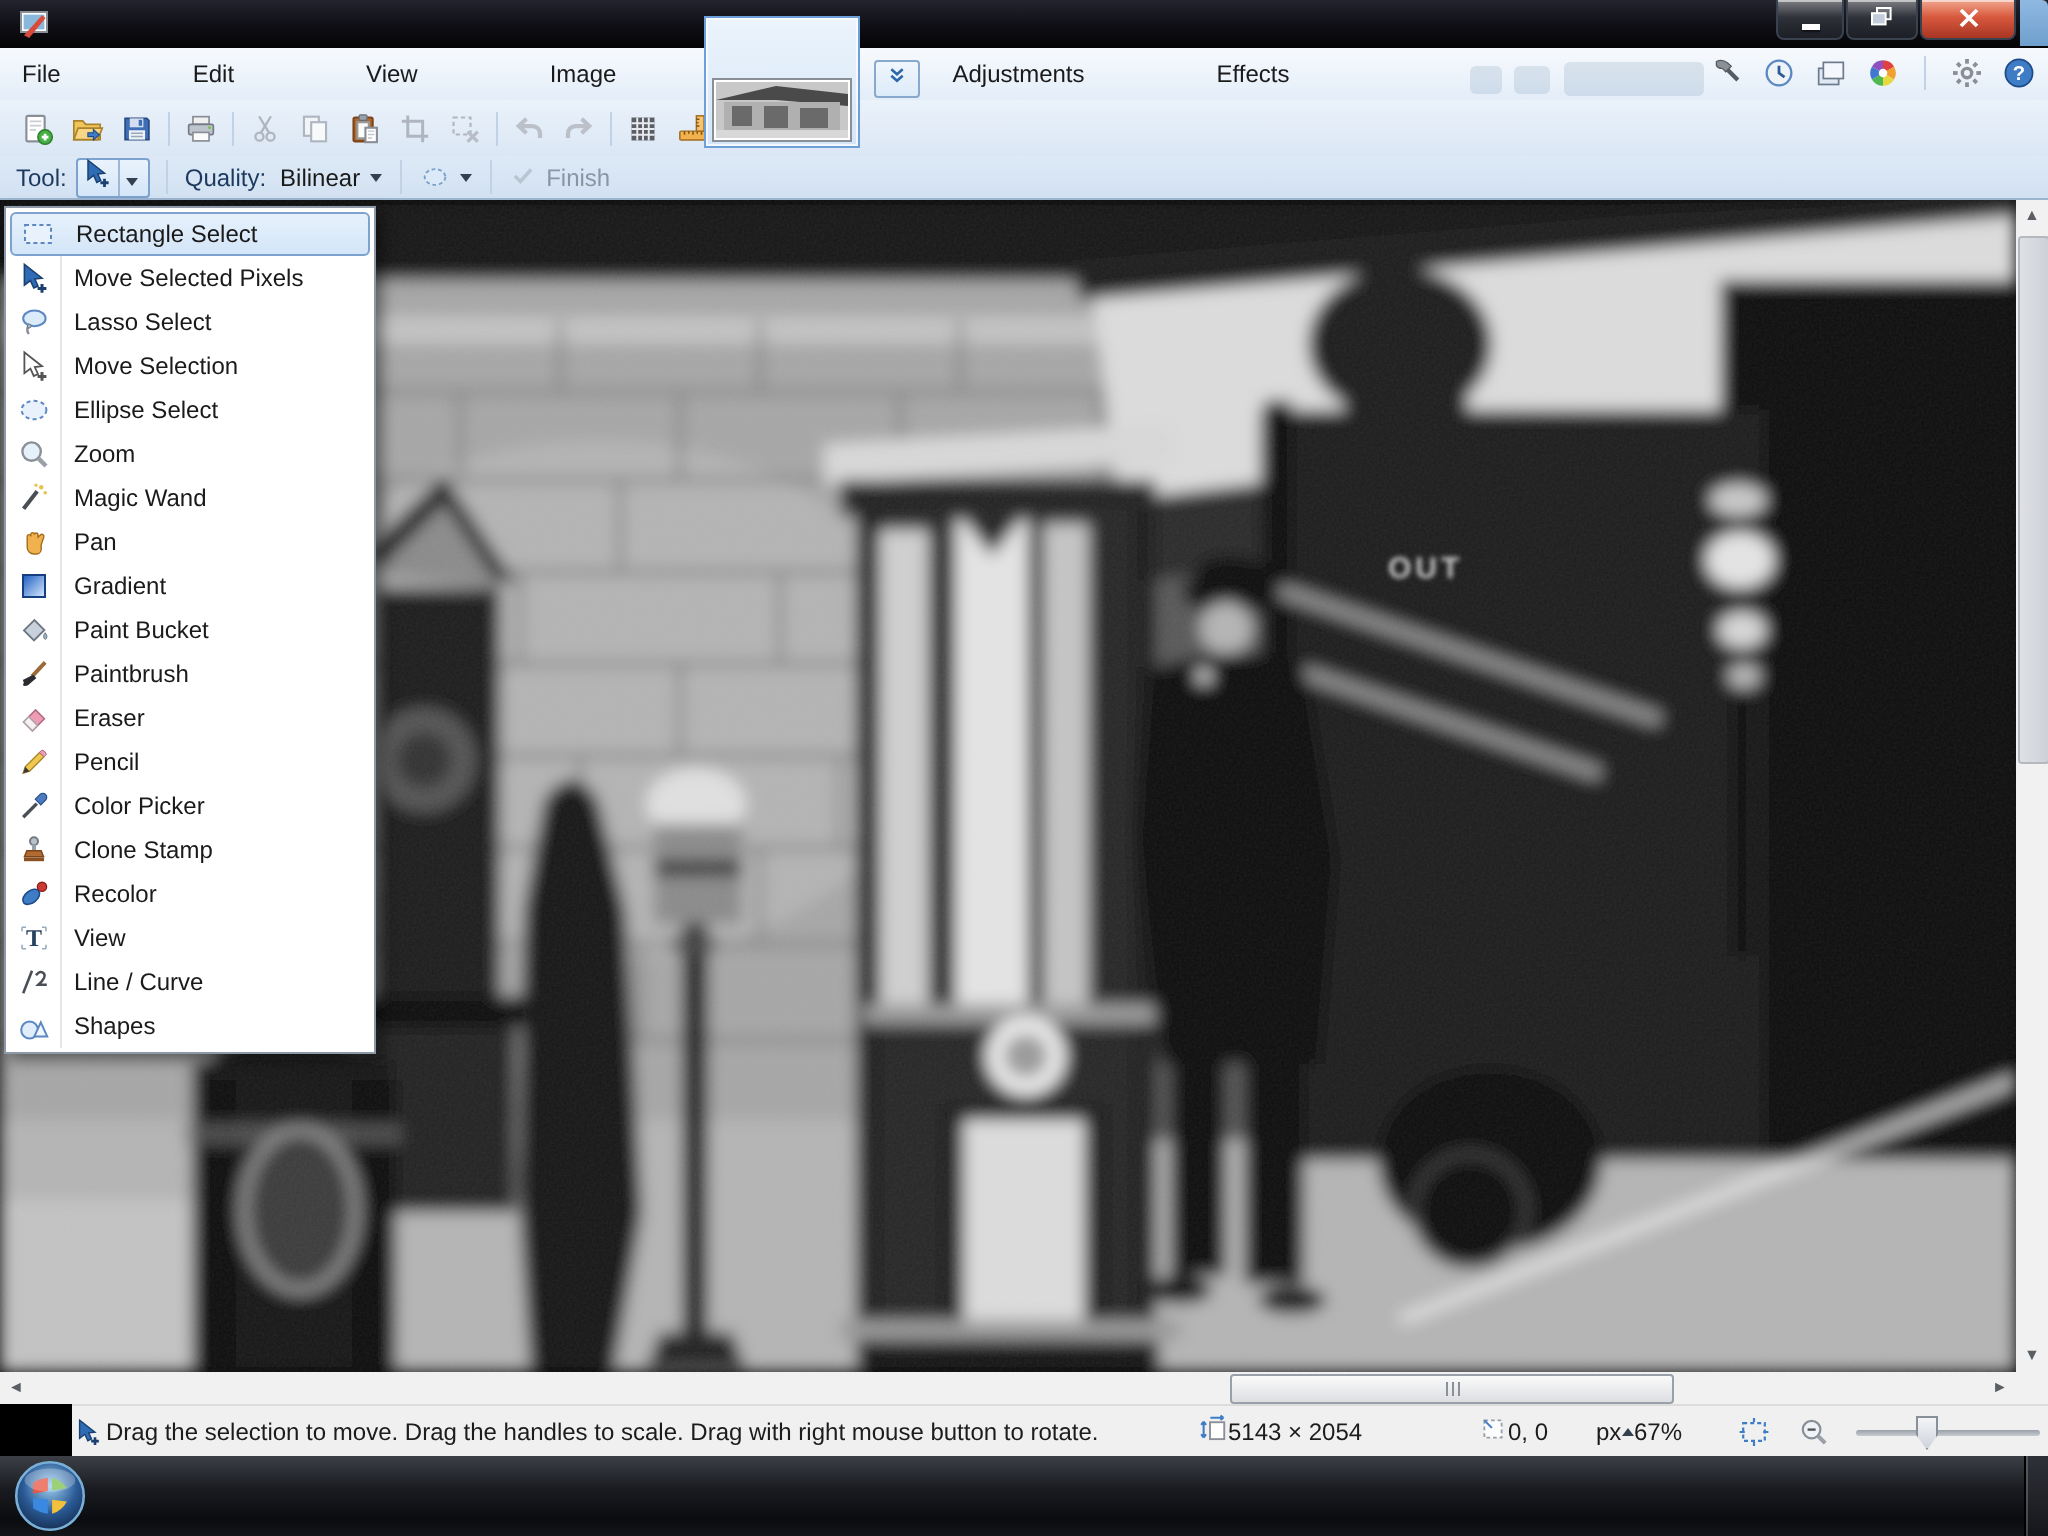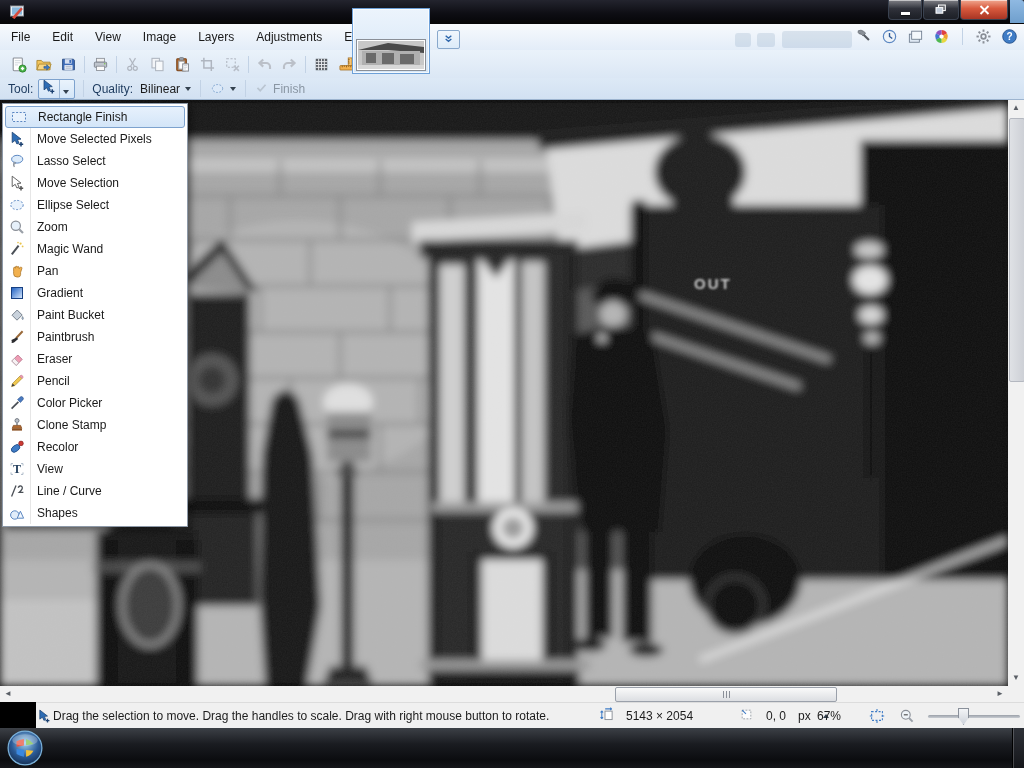--- a/index.html
+++ b/index.html
@@ -11,21 +11,21 @@
   #title-text{left:32px;top:0;height:24px;line-height:24px;color:#f0f2f5;font-size:12px;text-shadow:0 1px 2px #000;}
   #win-buttons{right:16px;top:0;display:flex;}
   .winbtn{height:19px;border:1px solid #3a4250;border-top:none;border-radius:0 0 4px 4px;
     background:linear-gradient(rgba(255,255,255,.42),rgba(170,180,195,.18) 45%,rgba(80,90,105,.28));
     box-shadow:inset 0 1px 0 rgba(255,255,255,.55);display:flex;align-items:center;justify-content:center;margin-left:1px;}
   .winbtn.min{width:32px}.winbtn.max{width:34px}
   .winbtn.close{width:46px;background:linear-gradient(#f0a78f,#d8593d 45%,#a83524);}
   .glyph-min{width:9px;height:3px;background:#fff;box-shadow:0 1px 1px #0008;margin-top:7px;}
   #frame-corner{right:0;top:0;width:14px;height:23px;background:linear-gradient(#8fb9e2,#6f9fcd);border-radius:0 3px 0 0;}
   
-  #menu-bar{left:0;top:24px;width:1024px;height:26px;background:linear-gradient(#f7fafd,#e3edf8);display:flex;align-items:center;}
+  #menu-bar{left:0;top:24px;width:1024px;height:26px;background:linear-gradient(#f7fafd,#e3edf8);display:flex;align-items:center;gap:44px;}
   .menu-item{padding:0 11px;font-size:12px;color:#1a1a1a;line-height:26px;}
   #menu-right{position:absolute;right:6px;top:28px;display:flex;align-items:center;gap:9px;}
   .ghost{position:absolute;background:#5a7aa0;opacity:.16;border-radius:3px;}
   #toolbar{left:0;top:50px;width:1024px;height:28px;background:linear-gradient(#eaf2fa,#dbe7f5);display:flex;align-items:center;padding-left:6px;box-sizing:border-box;}
   .tbtn{width:25px;height:24px;display:flex;align-items:center;justify-content:center;}
   .row-sep{width:1px;height:17px;background:#c2d2e5;margin:0 3px;}
   #tool-options{left:0;top:78px;width:1024px;height:22px;background:linear-gradient(#dde9f6,#d2e1f2);
     display:flex;align-items:center;padding-left:8px;box-sizing:border-box;border-bottom:1px solid #9db4cf;}
   .opt-label{font-size:12px;color:#1c3a5e;margin-right:5px;}
   #tool-btn{display:flex;align-items:center;border:1px solid #7da2ce;background:linear-gradient(#eaf3fc,#d4e6f8);
@@ -59,21 +59,21 @@
     color:#5a5f66;font-size:8px;line-height:16px;}
   #v-thumb{position:absolute;left:1px;top:18px;width:14px;height:262px;background:linear-gradient(90deg,#dfe1e5,#cdd0d6);border:1px solid #b4b8c0;border-radius:2px;}
   #hscroll{left:0;top:686px;width:1008px;height:16px;background:#f1f1f1;}
   #h-thumb{position:absolute;left:615px;top:1px;width:220px;height:13px;background:linear-gradient(#fafafa,#dcdee2);
     border:1px solid #9aa0aa;border-radius:2px;display:flex;align-items:center;justify-content:center;gap:2px;}
   #h-thumb i{width:1px;height:7px;background:#8a8f98;display:block;}
   #sb-corner{left:1008px;top:686px;width:16px;height:16px;background:#f1f1f1;}
   
   #status-bar{left:0;top:702px;width:1024px;height:26px;background:#f0f0f0;border-top:1px solid #dcdcdc;box-sizing:border-box;margin-left:36px;}
   #status-hint{position:absolute;left:17px;top:0;height:26px;line-height:26px;font-size:12px;color:#1c1c1c;}
-  .st{position:absolute;top:0;height:26px;display:flex;align-items:center;gap:12px;font-size:12px;color:#1c1c1c;}
+  .st{position:absolute;top:0;height:26px;display:flex;align-items:center;gap:0;font-size:12px;color:#1c1c1c;}
   #zoom-track{position:absolute;left:892px;top:12px;width:92px;height:3px;background:linear-gradient(#9aa0a8,#c8ccd2);border-radius:2px;}
   #zoom-thumb{position:absolute;left:922px;top:5px;width:11px;height:17px;background:linear-gradient(#f6f7f9,#ccd1d9);
     clip-path:polygon(0 0,100% 0,100% 55%,50% 100%,0 55%);box-shadow:inset 0 0 0 1px #8a909a;}
   
   #taskbar{left:0;top:728px;width:1024px;height:40px;background:linear-gradient(#3c4046,#1a1c21 40%,#0b0c0f 80%,#15161a);}
   #start-orb{left:6px;top:729px;width:38px;height:38px;}
   #show-desktop{right:0;top:728px;width:11px;height:40px;background:linear-gradient(#2e3138,#15161a);border-left:1px solid #000;box-shadow:inset 1px 0 0 rgba(255,255,255,.2);}
 </style>
 </head>
 <body>
@@ -502,21 +502,21 @@
 </div>
 
 <div id="tools-menu" class="abs">
     <div class="gutter"></div>
     <div class="tm-item selected">
       <span class="tm-icon">
         <svg width="16" height="16" viewBox="0 0 16 16" xmlns="http://www.w3.org/2000/svg">
           <rect x="1.5" y="3.5" width="13" height="9" fill="#e9f2fc" stroke="#5b87c2" stroke-dasharray="2 1.6"></rect>
         </svg>
       </span>
-      <span class="tm-label">Rectangle Finish</span>
+      <span class="tm-label">Rectangle Select</span>
     </div>
     <div class="tm-item">
       <span class="tm-icon">
         <svg width="16" height="16" viewBox="0 0 16 16" xmlns="http://www.w3.org/2000/svg">
           <path d="M3.2 1.2 L3.2 11.6 L6.2 9.3 L7.9 13 L10 12 L8.4 8.5 L12 8.1 Z" fill="#2e6db5" stroke="#1b4070" stroke-width="0.8"></path>
           <path d="M9.8 13.2 h4.4 M12 11 v4.4" stroke="#1b4070" stroke-width="1.5"></path>
         </svg>
       </span>
       <span class="tm-label">Move Selected Pixels</span>
     </div>

